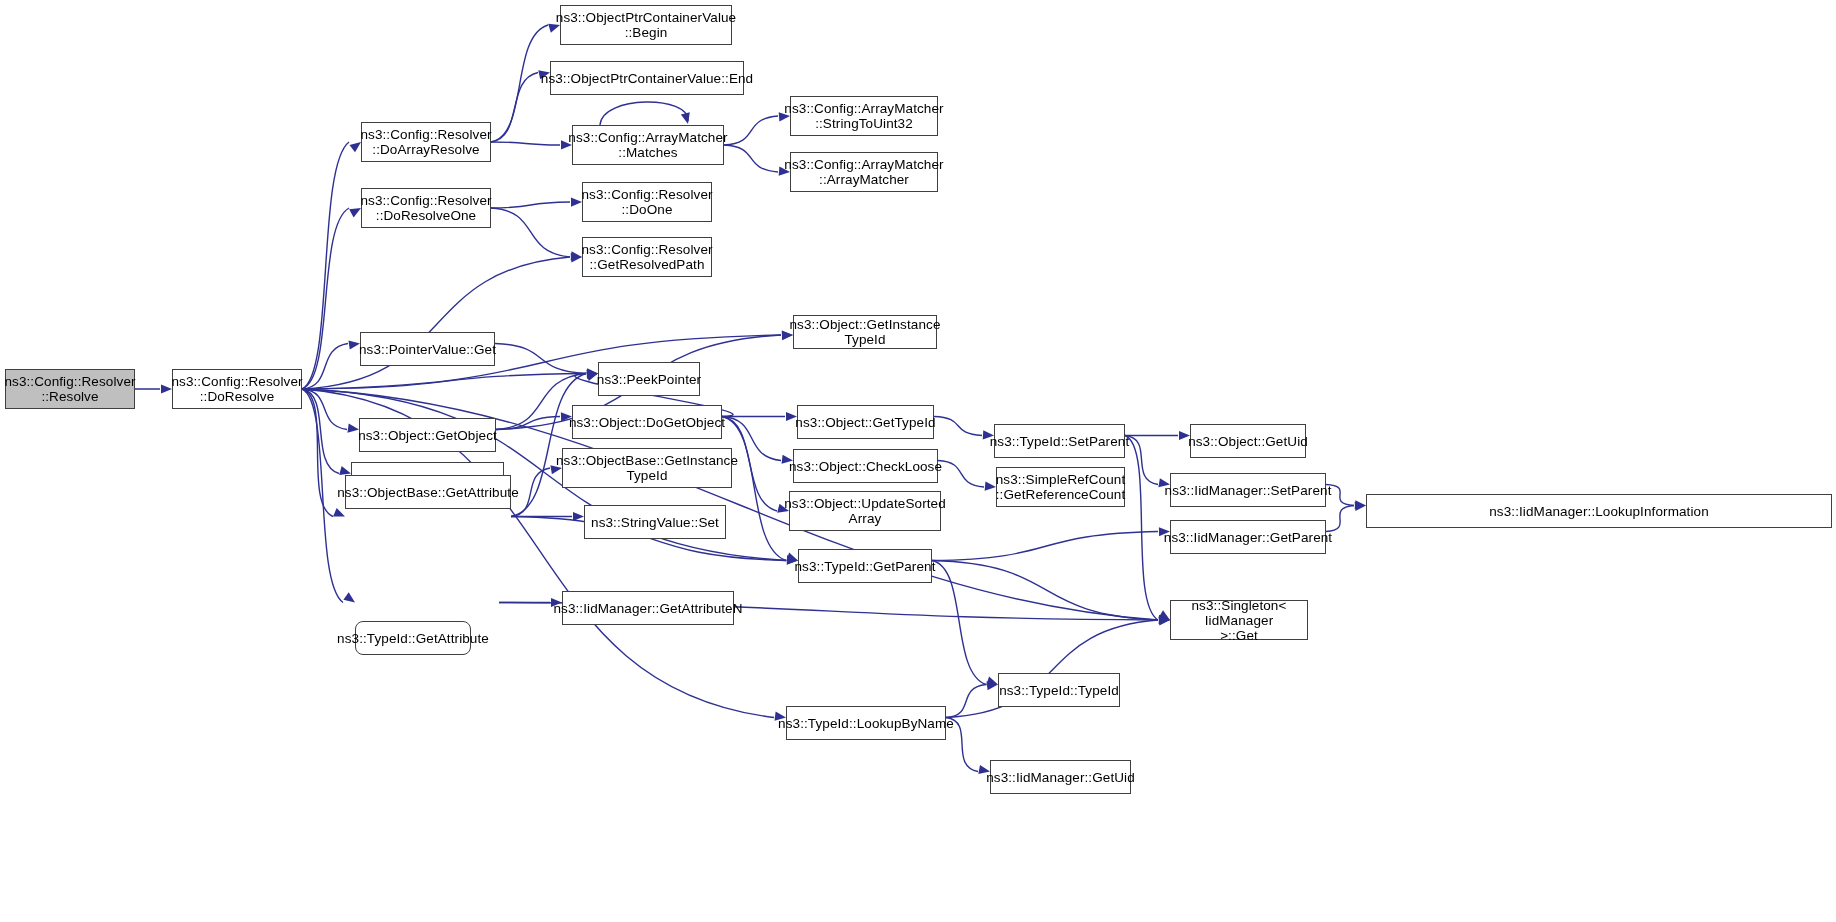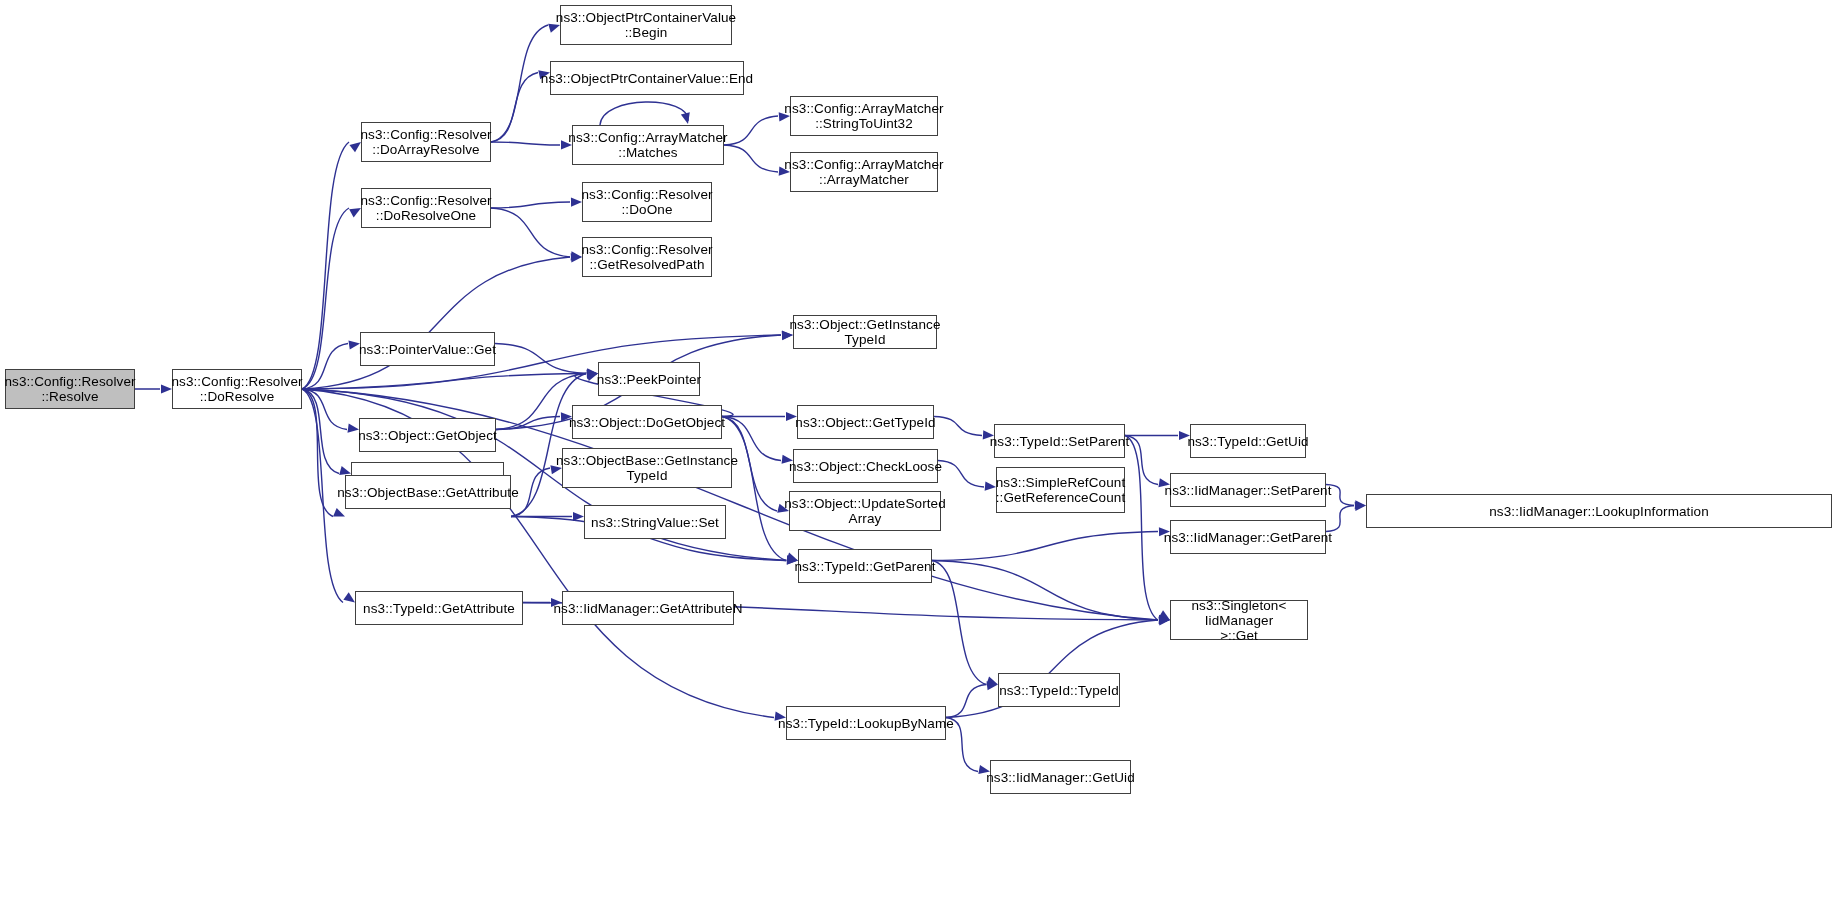--- a/index.html
+++ b/index.html
@@ -160,21 +160,21 @@
     <div class="node" style="left: 172px; top: 369px; width: 130px; height: 40px;"><span class="node-label">ns3::Config::Resolver
 ::DoResolve</span></div>
     <div class="node" style="left: 361px; top: 122px; width: 130px; height: 40px;"><span class="node-label">ns3::Config::Resolver
 ::DoArrayResolve</span></div>
     <div class="node" style="left: 361px; top: 188px; width: 130px; height: 40px;"><span class="node-label">ns3::Config::Resolver
 ::DoResolveOne</span></div>
     <div class="node" style="left: 360px; top: 332px; width: 135px; height: 23px;"><span class="node-label">ns3::PointerValue::Get</span></div>
     <div class="node" style="left: 359px; top: 418px; width: 137px; height: 23px;"><span class="node-label">ns3::Object::GetObject</span></div>
     <div class="node" style="left: 351px; top: 462px; width: 153px; height: 23px;"><span class="node-label">ns3::TypeId::GetAttributeN</span></div>
     <div class="node" style="left: 345px; top: 475px; width: 166px; height: 17px;"><span class="node-label">ns3::ObjectBase::GetAttribute</span></div>
-    <div class="node" style="left: 355px; top: 591px; width: 168px; height: 23px;"><span class="node-label">ns3::TypeId::GetAttribute</span></div>
+    <div class="node" style="left: 355px; top: 621px; width: 116px; height: 23px; border-radius: 8px;"><span class="node-label">ns3::TypeId::GetAttribute</span></div>
     <div class="node" style="left: 560px; top: 5px; width: 172px; height: 40px;"><span class="node-label">ns3::ObjectPtrContainerValue
 ::Begin</span></div>
     <div class="node" style="left: 550px; top: 61px; width: 194px; height: 23px;"><span class="node-label">ns3::ObjectPtrContainerValue::End</span></div>
     <div class="node" style="left: 572px; top: 125px; width: 152px; height: 40px;"><span class="node-label">ns3::Config::ArrayMatcher
 ::Matches</span></div>
     <div class="node" style="left: 582px; top: 182px; width: 130px; height: 40px;"><span class="node-label">ns3::Config::Resolver
 ::DoOne</span></div>
     <div class="node" style="left: 582px; top: 237px; width: 130px; height: 40px;"><span class="node-label">ns3::Config::Resolver
 ::GetResolvedPath</span></div>
     <div class="node" style="left: 598px; top: 362px; width: 102px; height: 23px;"><span class="node-label">ns3::PeekPointer</span></div>
@@ -190,22 +190,22 @@
     <div class="node" style="left: 793px; top: 315px; width: 144px; height: 24px;"><span class="node-label">ns3::Object::GetInstance
 TypeId</span></div>
     <div class="node" style="left: 797px; top: 405px; width: 137px; height: 23px;"><span class="node-label">ns3::Object::GetTypeId</span></div>
     <div class="node" style="left: 793px; top: 449px; width: 145px; height: 23px;"><span class="node-label">ns3::Object::CheckLoose</span></div>
     <div class="node" style="left: 789px; top: 491px; width: 152px; height: 40px;"><span class="node-label">ns3::Object::UpdateSorted
 Array</span></div>
     <div class="node" style="left: 798px; top: 549px; width: 134px; height: 23px;"><span class="node-label">ns3::TypeId::GetParent</span></div>
     <div class="node" style="left: 786px; top: 706px; width: 160px; height: 23px;"><span class="node-label">ns3::TypeId::LookupByName</span></div>
     <div class="node" style="left: 990px; top: 760px; width: 141px; height: 23px;"><span class="node-label">ns3::IidManager::GetUid</span></div>
     <div class="node" style="left: 994px; top: 424px; width: 131px; height: 23px;"><span class="node-label">ns3::TypeId::SetParent</span></div>
-    <div class="node" style="left: 996px; top: 467px; width: 129px; height: 46px;"><span class="node-label">ns3::SimpleRefCount
+    <div class="node" style="left: 996px; top: 467px; width: 129px; height: 40px;"><span class="node-label">ns3::SimpleRefCount
 ::GetReferenceCount</span></div>
     <div class="node" style="left: 998px; top: 673px; width: 122px; height: 23px;"><span class="node-label">ns3::TypeId::TypeId</span></div>
-    <div class="node" style="left: 1190px; top: 424px; width: 116px; height: 23px;"><span class="node-label">ns3::TypeId::GetUid</span></div>
+    <div class="node" style="left: 1190px; top: 424px; width: 116px; height: 23px;"><span class="node-label">ns3::Object::GetUid</span></div>
     <div class="node" style="left: 1170px; top: 473px; width: 156px; height: 23px;"><span class="node-label">ns3::IidManager::SetParent</span></div>
     <div class="node" style="left: 1170px; top: 520px; width: 156px; height: 23px;"><span class="node-label">ns3::IidManager::GetParent</span></div>
     <div class="node" style="left: 1170px; top: 600px; width: 138px; height: 40px;"><span class="node-label">ns3::Singleton&lt; IidManager
 &gt;::Get</span></div>
     <div class="node" style="left: 1366px; top: 494px; width: 466px; height: 23px;"><span class="node-label">ns3::IidManager::LookupInformation</span></div>
   </div>
 
 </body></html>

